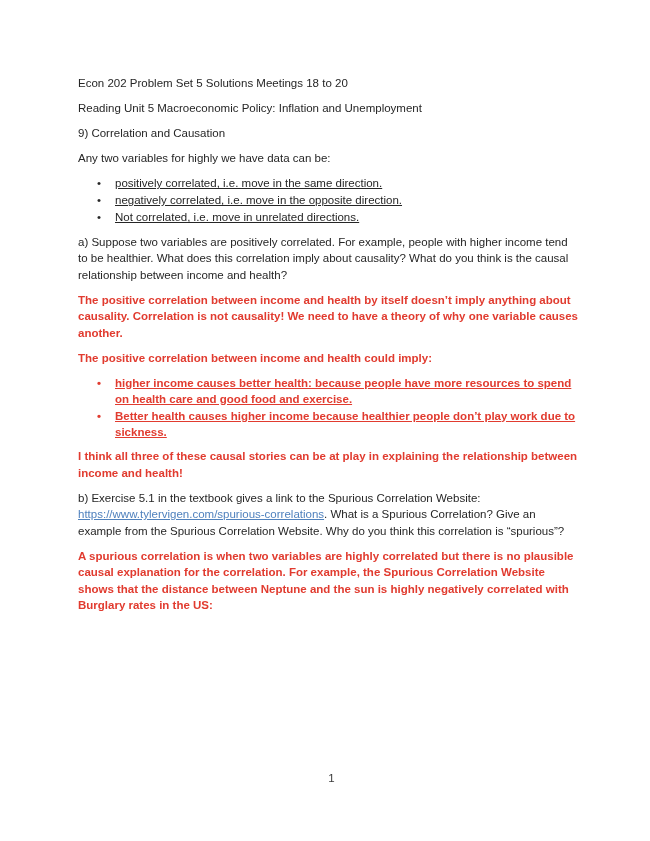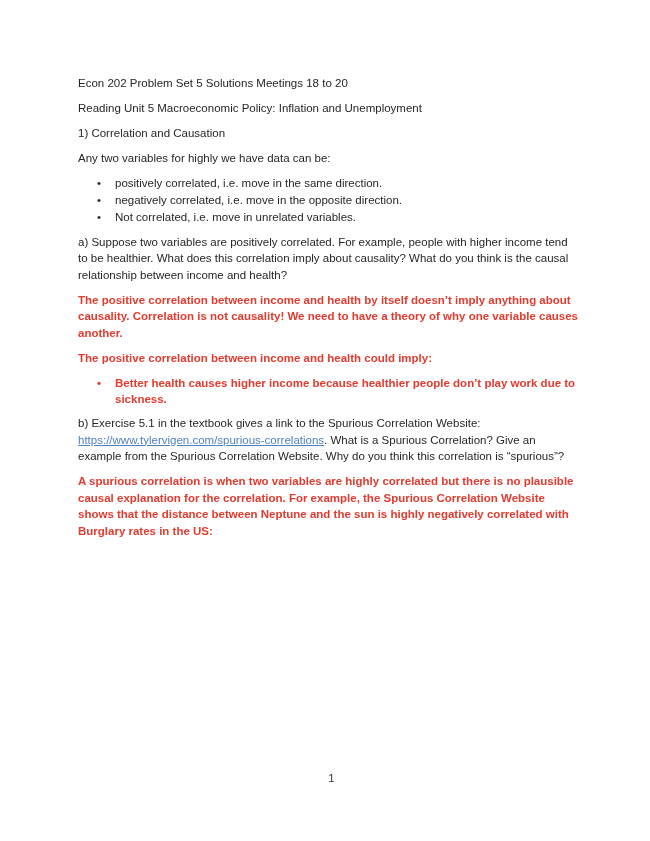--- a/index.html
+++ b/index.html
@@ -25,20 +25,21 @@
     top: 75px;
     width: 500px;
   }
   .para {
     margin: 0 0 8.5px 0;
   }
   ul.bullet-list {
     margin: 3px 0 8.5px 0;
     padding: 0 0 0 37px;
     list-style: none;
+    text-decoration: underline;
   }
   ul.bullet-list li {
     position: relative;
     line-height: 16px;
     margin: 0 0 1px 0;
   }
   ul.bullet-list li::before {
     content: "\2022";
     position: absolute;
     left: -18px;
@@ -66,40 +67,42 @@
 </head>
 <body>
 
 <div class="page" style="--answer-red: #E13B2F; --link-blue: #4F81BD; --body-text: #262626; --page-bg: #FFFFFF;">
   <div class="content">
 
     <p class="para">Econ 202 Problem Set 5 Solutions Meetings 18 to 20</p>
 
     <p class="para">Reading Unit 5 Macroeconomic Policy: Inflation and Unemployment</p>
 
-    <p class="para">1) Correlation and Causation</p>
+    <p class="para">9) Correlation and Causation</p>
 
     <p class="para">Any two variables for highly we have data can be:</p>
 
     <ul class="bullet-list">
       <li>positively correlated, i.e. move in the same direction.</li>
       <li>negatively correlated, i.e. move in the opposite direction.</li>
-      <li>Not correlated, i.e. move in unrelated variables.</li>
+      <li>Not correlated, i.e. move in unrelated directions.</li>
     </ul>
 
     <p class="para">a) Suppose two variables are positively correlated. For example, people with higher income tend to be healthier. What does this correlation imply about causality? What do you think is the causal relationship between income and health?</p>
 
     <p class="para answer">The positive correlation between income and health by itself doesn’t imply anything about causality. Correlation is not causality! We need to have a theory of why one variable causes another.</p>
 
     <p class="para answer">The positive correlation between income and health could imply:</p>
 
     <ul class="bullet-list answer">
+      <li>higher income causes better health: because people have more resources to spend on health care and good food and exercise.</li>
       <li>Better health causes higher income because healthier people don’t play work due to sickness.</li>
     </ul>
 
+    <p class="para answer">I think all three of these causal stories can be at play in explaining the relationship between income and health!</p>
 
     <p class="para"><span>b) Exercise 5.1 in the textbook gives a link to the Spurious Correlation Website: </span><a class="doc-link">https://www.tylervigen.com/spurious-correlations</a><span>. What is a Spurious Correlation? Give an example from the Spurious Correlation Website. Why do you think this correlation is “spurious”?</span></p>
 
     <p class="para answer">A spurious correlation is when two variables are highly correlated but there is no plausible causal explanation for the correlation. For example, the Spurious Correlation Website shows that the distance between Neptune and the sun is highly negatively correlated with Burglary rates in the US:</p>
 
   </div>
 
   <div class="page-number">1</div>
 </div>
 

